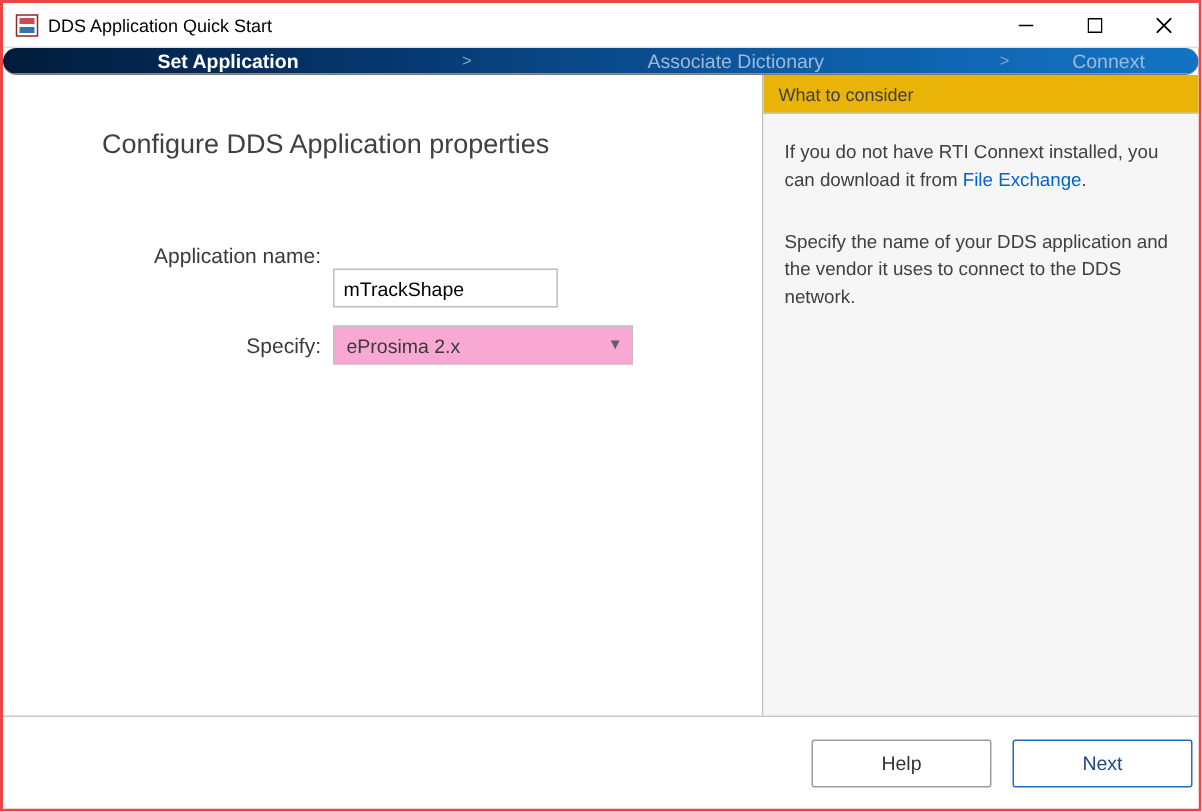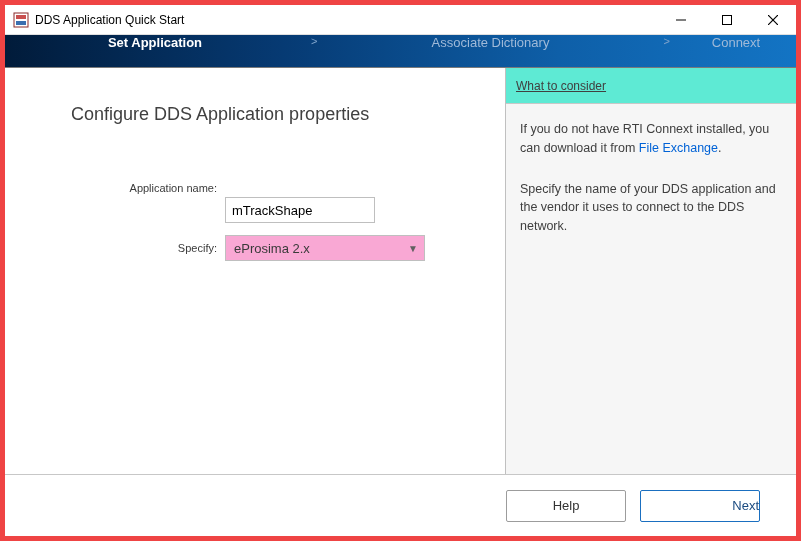--- a/index.html
+++ b/index.html
@@ -1,55 +1,55 @@
 <!DOCTYPE html>
 <html><head>
   <meta charset="utf-8">
   <style>
     * { box-sizing: border-box; margin: 0; padding: 0; }
     body { font-family: "Segoe UI", Arial, sans-serif; font-size: 12px; background: #fff; }
-    .window { width: 801px; height: 541px; border: 5px solid #ef4444; display: flex; flex-direction: column; background: #fff; position: relative; }
+    .window { width: 801px; height: 541px; border: 2px solid #ef4444; display: flex; flex-direction: column; background: #fff; position: relative; }
 
     
     .titlebar { height: 30px; display: flex; align-items: center; background: #fff; border-bottom: 1px solid #e0e0e0; }
     .titlebar-icon { width: 16px; height: 16px; margin: 0 6px 0 8px; display: inline-flex; align-items: center; justify-content: center; }
     .titlebar-title { flex: 0 0 auto; font-size: 12px; color: #000; }
     .titlebar-spacer { flex: 1; }
     .tb-btn { width: 46px; height: 30px; display: flex; align-items: center; justify-content: center; color: #000; }
 
     
-    .stepbar { height: 33px; display: flex; align-items: flex-start; background: linear-gradient(90deg, #011b3a 0%, #063a73 35%, #0e5fa8 70%, #1374c4 100%); color: #dbe6f3; font-size: 13px; border-bottom: 1px solid #7a7a7a; }
+    .stepbar { height: 18px; display: flex; align-items: center; background: linear-gradient(90deg, #011b3a 0%, #063a73 35%, #0e5fa8 70%, #1374c4 100%); color: #dbe6f3; font-size: 13px; border-bottom: 1px solid #7a7a7a; border-radius: 13px; }
     .step { display: flex; align-items: center; justify-content: center; padding: 0 10px; white-space: nowrap; }
     .step.active { color: #fff; font-weight: 600; }
     .step.inactive { color: #9fb9d8; }
     .chev { color: #7ea3cc; padding: 0 6px; display:flex; align-items:center; font-size: 11px;}
     .step1 { flex: 0 0 300px; }
     .step2 { flex: 1; }
     .step3 { flex: 0 0 120px; }
 
     
     .body { flex: 1; display: flex; min-height: 0; }
     .left-panel { flex: 1; padding: 36px 20px 10px 20px; border-right: 1px solid #c0c0c0; }
     .left-heading { font-size: 18px; color: #404040; font-weight: 400; margin-bottom: 28px; text-align: left; padding-left: 46px; }
     .form-row { display: flex; align-items: center; margin-bottom: 12px; }
-    .form-label { width: 200px; text-align: right; padding-right: 8px; font-size: 11px; color: #3a3a3a;}
+    .form-label { width: 200px; text-align: right; padding-right: 8px; font-size: 14px; color: #3a3a3a;}
     .text-input { width: 150px; height: 26px; border: 1px solid #bfbfbf; padding: 2px 6px; font-size: 13px; outline: none; margin-top: 44px; }
     .select-wrap { position: relative; width: 200px; height: 26px; border: 1px solid #bfbfbf; display: flex; align-items: center; padding: 0 24px 0 8px; font-size: 13px; color: #3a3a3a; background: #f9a8d4;}
     .select-caret { position: absolute; right: 6px; top: 50%; transform: translateY(-50%); color: #606060; font-size: 10px;}
 
     .right-panel { width: 290px; background: #f6f6f6; display: flex; flex-direction: column; border-left: none;}
-    .right-header { height: 36px; background: #5eead4; border-bottom: 1px solid #c8c8c8; display: flex; align-items: center; padding: 0 10px; font-size: 12px; color: #404040; text-decoration: underline;}
+    .right-header { height: 26px; background: #eab308; border-bottom: 1px solid #c8c8c8; display: flex; align-items: center; padding: 0 10px; font-size: 12px; color: #404040;}
     .right-body { padding: 16px 14px; font-size: 12.5px; color: #404040; line-height: 1.5;}
     .right-body p { margin-bottom: 22px; }
     .link { color: #0062d6; cursor: pointer;}
 
     
-    .footer { height: 62px; border-top: 1px solid #c7c7c7; display: flex; align-items: center; justify-content: flex-end; padding: 0 36px; gap: 14px; background:#fff;}
+    .footer { height: 62px; border-top: 1px solid #c7c7c7; display: flex; align-items: center; justify-content: flex-end; padding: 0 4px; gap: 14px; background:#fff;}
     .btn { width: 120px; height: 32px; border: 1px solid #9c9c9c; background: #fff; font-size: 13px; color: #333; display:flex; align-items:center; justify-content:center; cursor:pointer; border-radius: 2px;}
-    .btn.primary { border: 1px solid #1a6fc0; color: #1a4a80; justify-content: flex-end; }
+    .btn.primary { border: 1px solid #1a6fc0; color: #1a4a80; }
   </style>
 </head>
 <body>
 
 <div class="window">
 
   <div class="titlebar">
     <span class="titlebar-icon">
       <svg width="16" height="16" viewBox="0 0 16 16">
         <rect x="1" y="1" width="14" height="14" fill="#fff" stroke="#8a2a2a" stroke-width="1"></rect>

